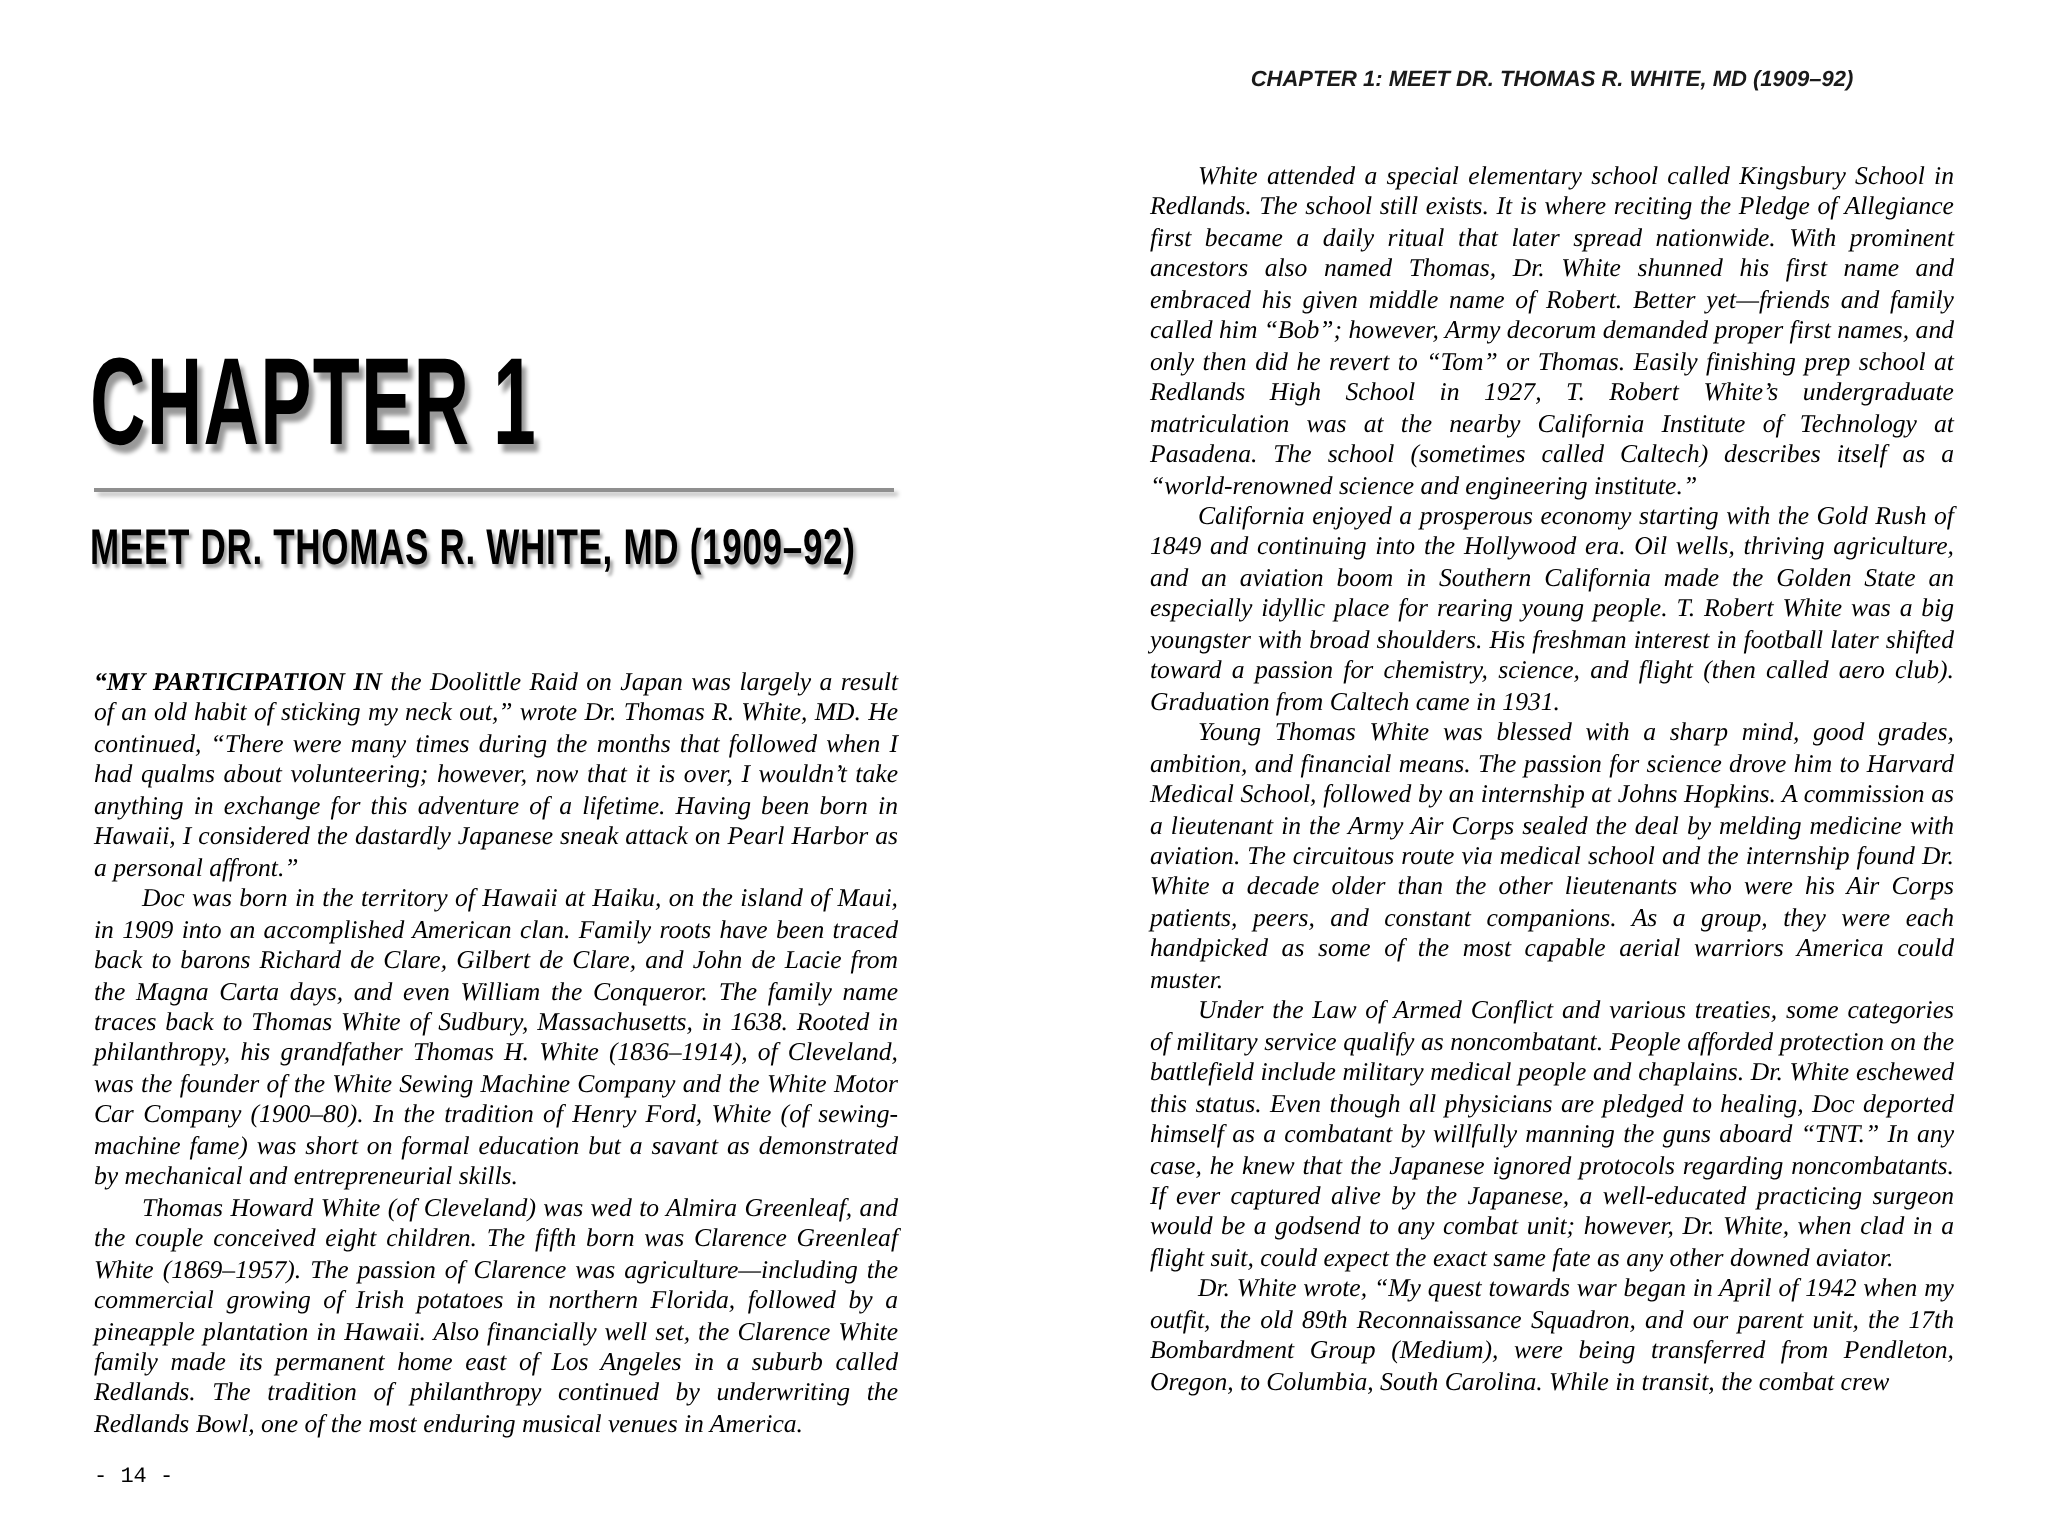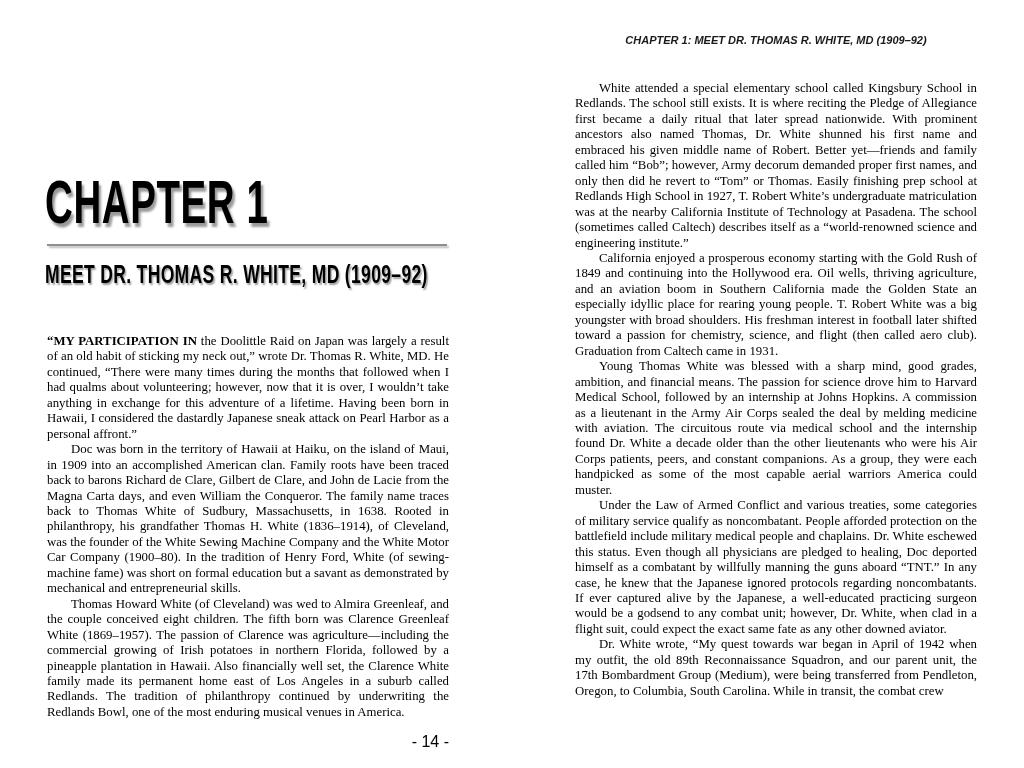--- a/index.html
+++ b/index.html
@@ -71,32 +71,32 @@
     position: absolute;
     width: 402px;
     font-family: "Liberation Serif", serif;
     font-size: 12.8px;
     line-height: 15.45px;
     text-align: justify;
     color: #000;
   }
   .body-left  { left: 47px;  top: 334px; }
   .body-right { left: 575px; top: 81px;  }
-  .body-text p { margin: 0; text-indent: 24px; }
+  .body-text p { margin: 0; text-indent: 24px; font-style: italic; }
   .body-text p.no-indent { text-indent: 0; }
   .lead-bold { font-weight: 700; }
 
   
   .pagenum {
     position: absolute;
     top: 733px;
     width: 402px;
-    text-align: right;
-    font-family: Liberation Sans, sans-serif;
-    font-size: 16px;
+    text-align: left;
+    font-family: Liberation Mono, monospace;
+    font-size: 11px;
     color: #000;
   }
   .pagenum-left  { left: 47px; }
   .pagenum-right { left: 575px; }
 </style>
 </head>
 <body>
 
 <div class="spread">
 

